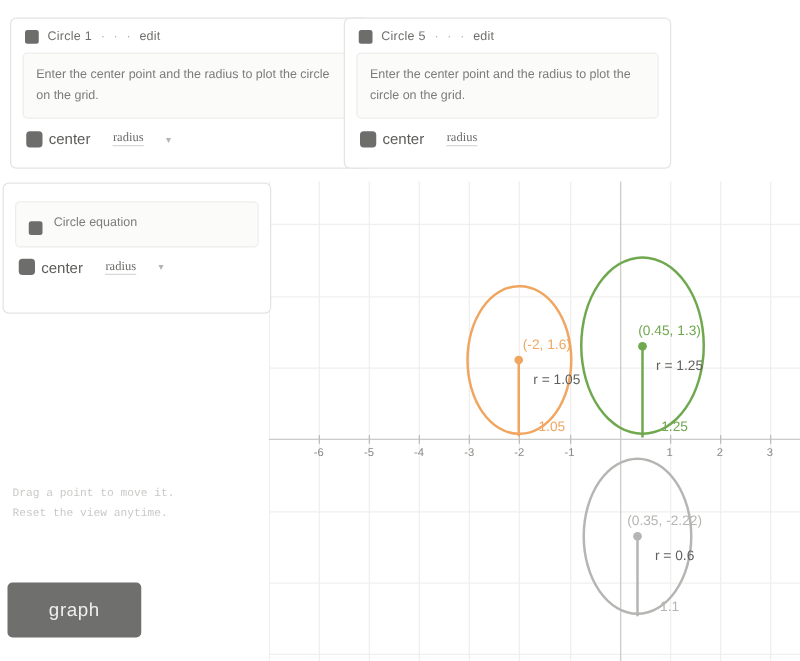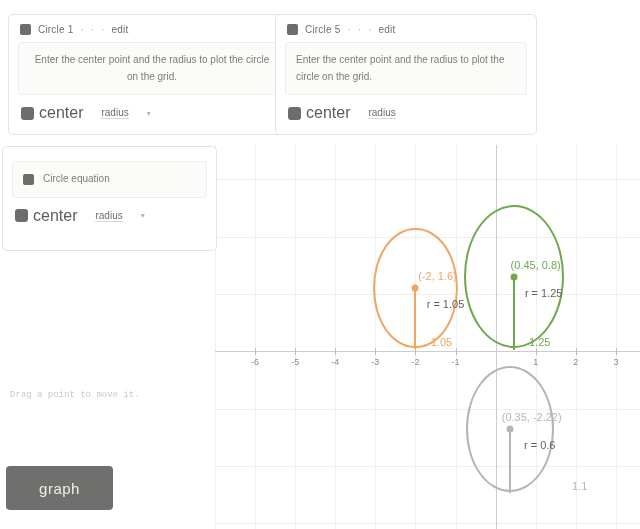--- a/index.html
+++ b/index.html
@@ -53,22 +53,22 @@
   }
   .body-txt{font-size:10px;line-height:1.65;color:#7c7c7a;}
   .card-foot{
     display:flex;align-items:center;gap:18px;
     padding:9px 12px 10px 12px;
   }
   .chip{display:flex;align-items:center;gap:5px;}
   .chip-icon{
     width:13px;height:13px;border-radius:3px;background:#6d6d6b;flex:0 0 auto;
   }
-  .chip-txt{font-size:16px;color:#5c5c5a;}
-  .link{font-size:10px;color:#6b6b69;text-decoration:none;border-bottom:1px solid #d8d8d6;}
+  .chip-txt{font-size:12px;color:#5c5c5a;}
+  .link{font-size:10px;color:#6b6b69;text-decoration:none;border-bottom:1px solid #d8d8d6;font-family:Liberation Serif, serif;}
   .caret{font-size:8px;color:#b4b4b2;}
 
   
   #footer{position:absolute;left:10px;top:388px;width:200px;font-family:Liberation Mono, monospace;}
   .foot-line{font-size:9px;line-height:1.75;color:#c9c9c7;white-space:nowrap;}
   .foot-line.strong{color:#b0b0ae;}
   .foot-inline{display:flex;align-items:center;gap:6px;}
   .foot-dot{width:12px;height:12px;border-radius:50%;background:#e6e6e4;flex:0 0 auto;}
   #brand{
     position:absolute;left:6px;top:466px;
@@ -121,32 +121,32 @@
     <div class="ticklabel" style="left: 400.943px; top: 212.328px;">3</div>
     <div class="circle" style="left: 158.373px; top: 83.1045px; width: 84.1981px; height: 120.358px; border-color: rgb(240, 166, 97);"></div>
     <div class="pt" style="left: 200.472px; top: 143.284px; background: rgb(240, 166, 97);"></div>
     <div class="seg" style="left: 200.472px; top: 143.284px; width: 60.1791px; background: rgb(240, 166, 97); transform: rotate(90deg);"></div>
     <div class="glabel" style="left: 222.472px; top: 131.284px; color: rgb(240, 166, 97);">(-2, 1.6)</div>
     <div class="glabel dark" style="left: 230.472px; top: 159.284px;">r = 1.05</div>
     <div class="glabel" style="left: 226.472px; top: 197.463px; color: rgb(240, 166, 97);">1.05</div>
     <div class="circle" style="left: 248.585px; top: 60.1791px; width: 100.236px; height: 143.284px; border-color: rgb(111, 168, 79);"></div>
     <div class="pt" style="left: 298.703px; top: 131.821px; background: rgb(111, 168, 79);"></div>
     <div class="seg" style="left: 298.703px; top: 131.821px; width: 71.6418px; background: rgb(111, 168, 79); transform: rotate(90deg);"></div>
-    <div class="glabel" style="left: 320.703px; top: 119.821px; color: rgb(111, 168, 79);">(0.45, 0.8)</div>
+    <div class="glabel" style="left: 320.703px; top: 119.821px; color: rgb(111, 168, 79);">(0.45, 1.3)</div>
     <div class="glabel dark" style="left: 328.703px; top: 147.821px;">r = 1.25</div>
     <div class="glabel" style="left: 324.703px; top: 197.463px; color: rgb(111, 168, 79);">1.25</div>
     <div class="circle" style="left: 250.59px; top: 220.657px; width: 88.2075px; height: 126.09px; border-color: rgb(181, 181, 179);"></div>
     <div class="pt" style="left: 294.693px; top: 283.701px; background: rgb(181, 181, 179);"></div>
     <div class="seg" style="left: 294.693px; top: 283.701px; width: 63.0448px; background: rgb(181, 181, 179); transform: rotate(90deg);"></div>
     <div class="glabel" style="left: 316.693px; top: 271.701px; color: rgb(181, 181, 179);">(0.35, -2.22)</div>
     <div class="glabel dark" style="left: 324.693px; top: 299.701px;">r = 0.6</div>
-    <div class="glabel" style="left: 320.693px; top: 340.746px; color: rgb(181, 181, 179); margin-left: 44px;">1.1</div>
-  </div>
-
-<div class="card" id="c1" style="left:8px;top:14px;width:288px;height:121px;text-align:center;">
+    <div class="glabel" style="left: 320.693px; top: 340.746px; color: rgb(181, 181, 179);">1.1</div>
+  </div>
+
+<div class="card" id="c1" style="left:8px;top:14px;width:288px;height:121px;">
   <div class="card-head">
     <span class="swatch" style="background: rgb(109, 109, 107);"></span>
     <span class="head-txt">Circle 1</span>
     <span class="head-op">·</span>
     <span class="head-op">·</span>
     <span class="head-op">·</span>
     <span class="head-txt">edit</span>
   </div>
   <div class="card-body">
     <div class="body-txt">Enter the center point and the radius to plot the circle on the grid.</div>
@@ -177,34 +177,35 @@
     <span class="chip">
       <span class="chip-icon"></span>
       <span class="chip-txt">center</span>
     </span>
     <a class="link" href="#">radius</a>
   </div>
 </div>
 
 <div class="card" id="c3" style="left:2px;top:146px;width:215px;height:105px;">
   <div class="card-body" style="margin-top:14px;">
-    <div class="body-txt" style="display:flex;align-items:center;gap:9px;">
+    <div class="body-txt" style="display:flex;align-items:flex-end;gap:9px;">
       <span class="swatch" style="background: rgb(109, 109, 107);"></span>
       <span>Circle equation</span>
     </div>
   </div>
   <div class="card-foot">
     <span class="chip">
       <span class="chip-icon"></span>
       <span class="chip-txt">center</span>
     </span>
     <a class="link" href="#">radius</a>
     <span class="caret">▾</span>
   </div>
 </div>
 
 <div id="footer">
   <div class="foot-line">Drag a point to move it.</div>
+  <div class="foot-line">Reset the view anytime.</div>
 </div>
 
 <div id="brand">
   <span>graph</span>
 </div>
 
 </body></html>

